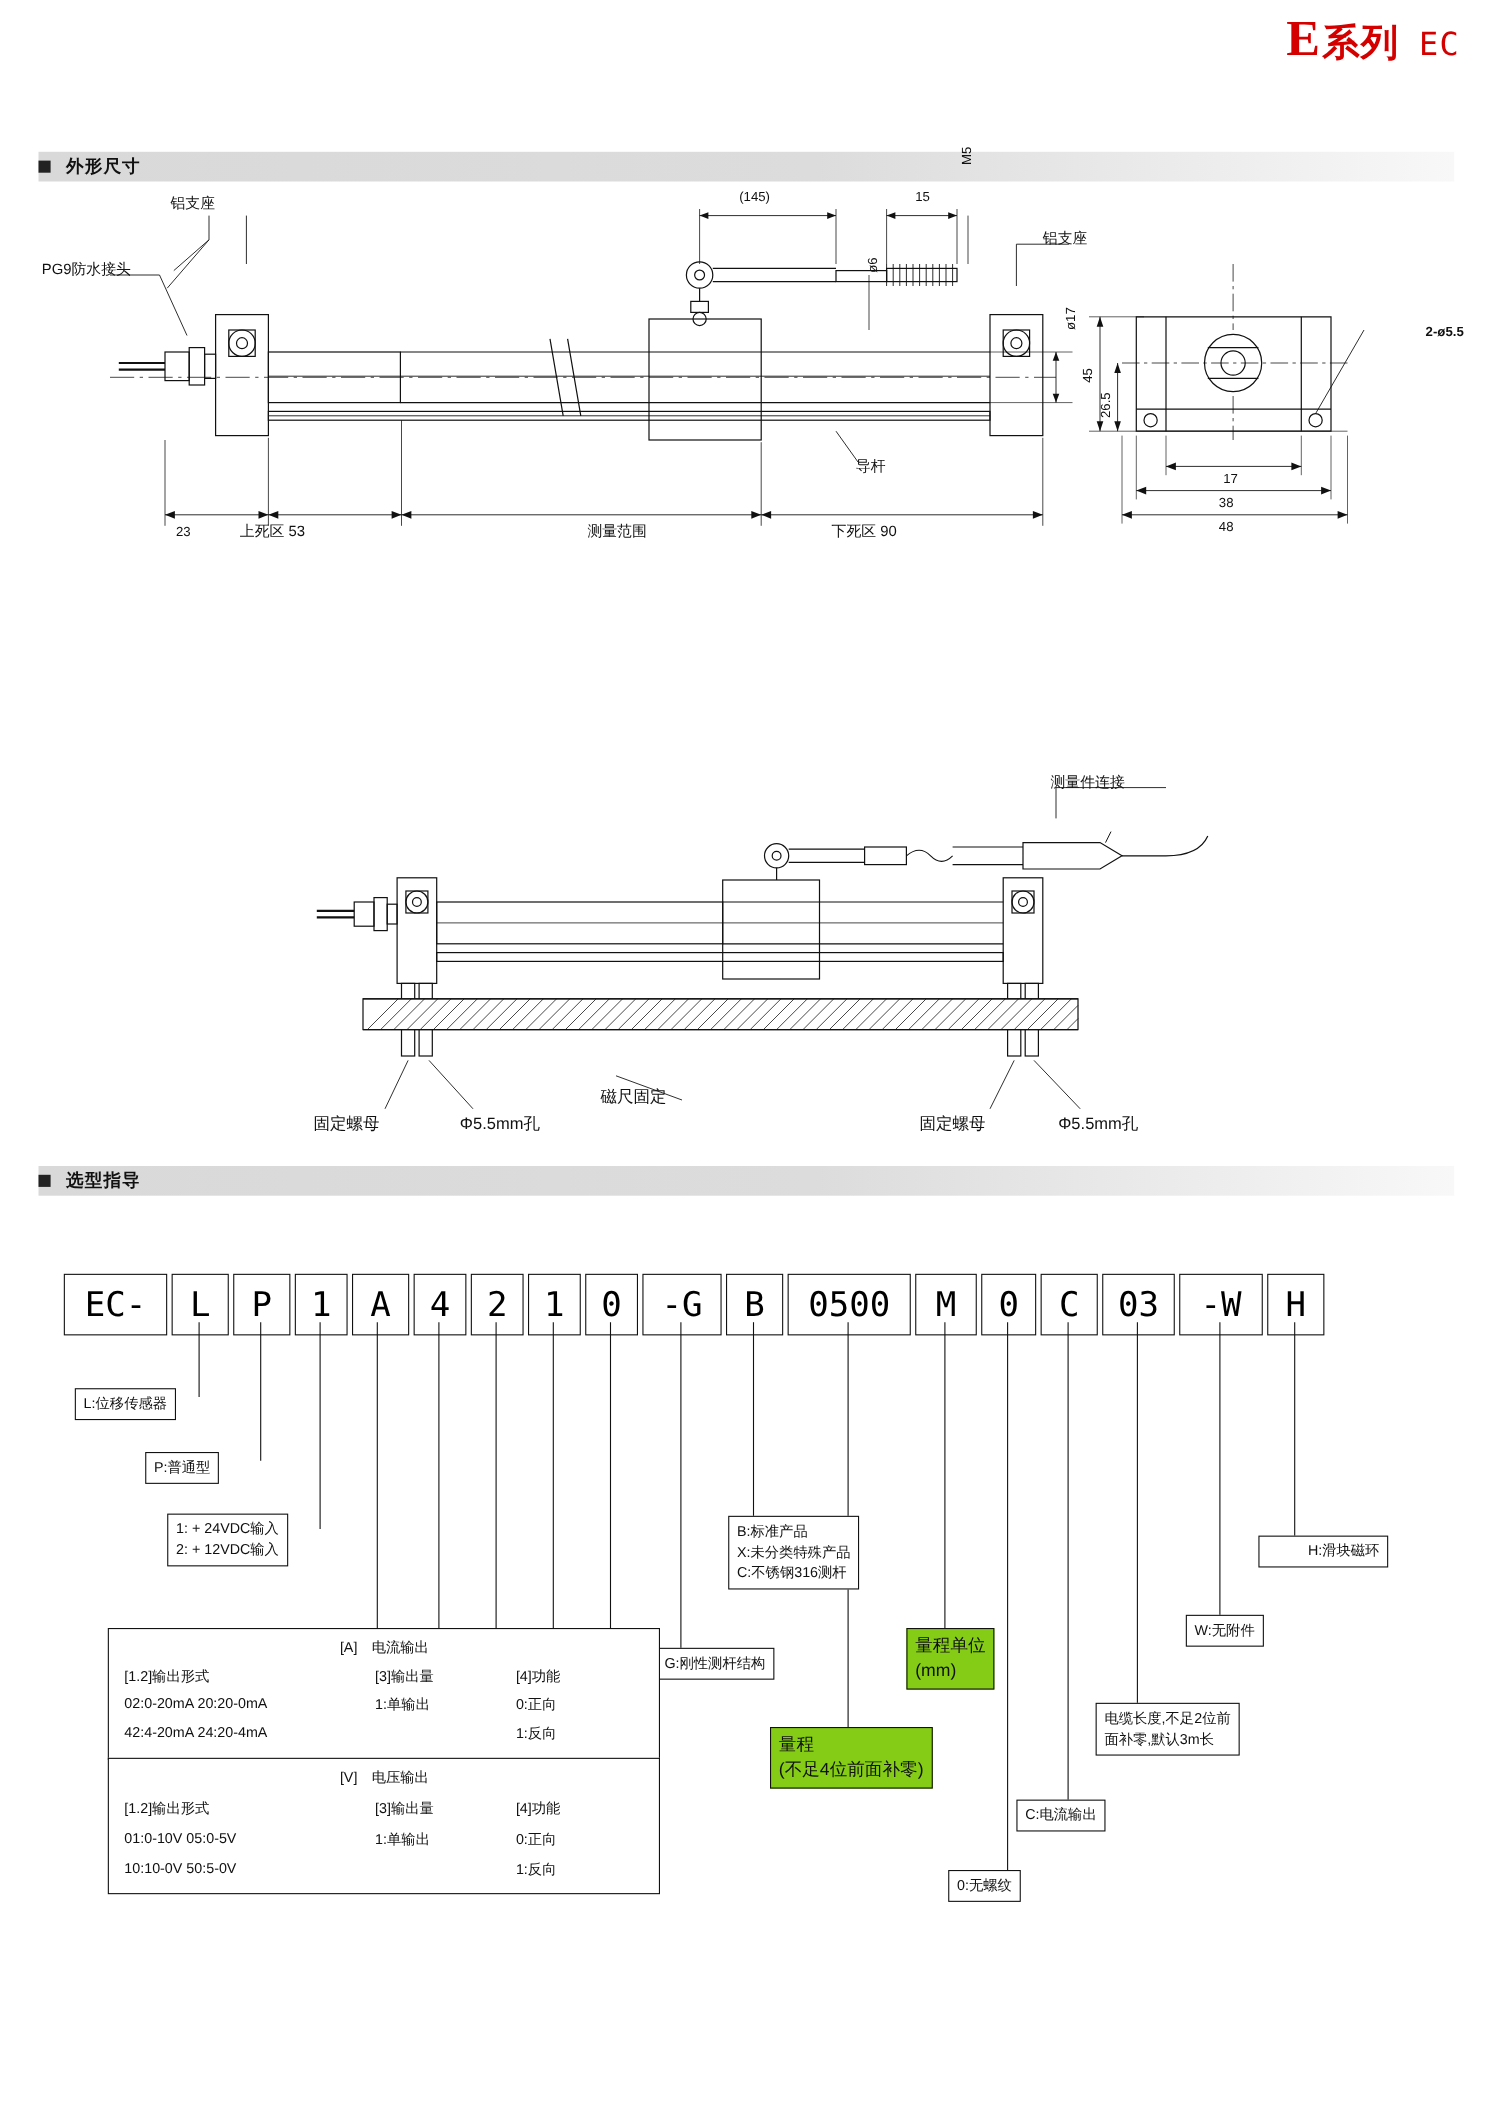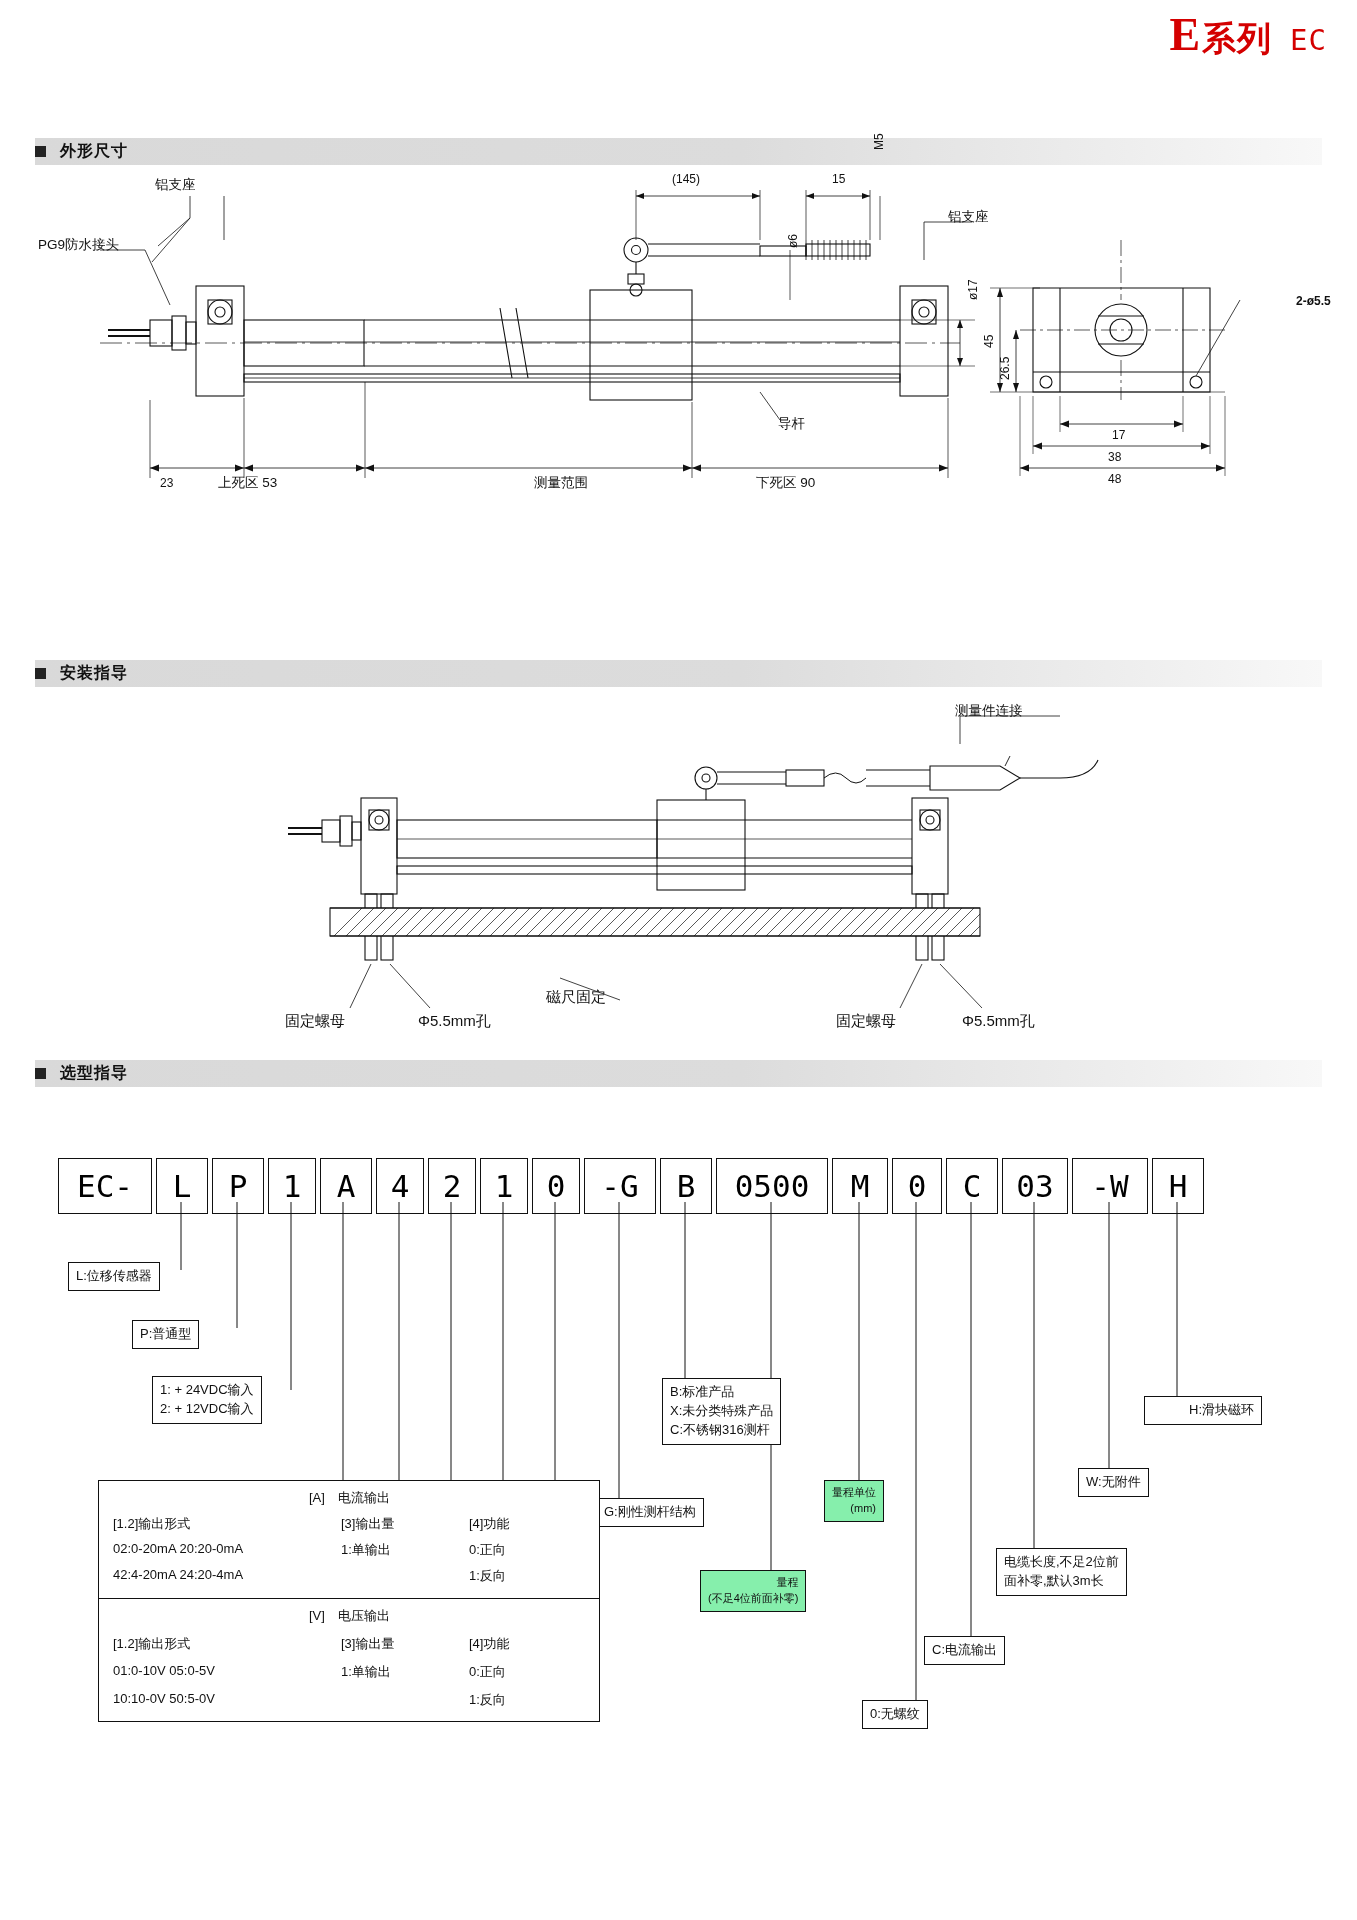--- a/index.html
+++ b/index.html
@@ -32,22 +32,22 @@
   .note .ind{display:block;text-indent:3.1em;}
 
   
   .codebox{position:absolute;border:1.3px solid #111;background:#fff;
     display:flex;align-items:center;justify-content:center;
     font-family:"DejaVu Sans Mono","Liberation Mono",monospace;
     font-size:31px;height:54px;top:1148px;color:#000;margin-top:10px;}
 
   .callout{position:absolute;border:1px solid #111;background:#fff;
     font-size:13px;line-height:1.45;padding:4px 7px;white-space:pre;color:#111;}
-  .calloutc{position:absolute;border:1px solid #111;background:#86efac;
-    font-size:11px;line-height:1.45;padding:4px 7px;text-align:right;white-space:pre;color:#111;}
+  .calloutc{position:absolute;border:1px solid #111;background:#84cc16;
+    font-size:16px;line-height:1.45;padding:4px 7px;text-align:left;white-space:pre;color:#111;}
   .bigbox{position:absolute;border:1px solid #111;background:#fff;font-size:13px;color:#111;}
 
   .brackets{position:absolute;font-size:23px;letter-spacing:2px;font-family:"DejaVu Sans Mono","Liberation Mono",monospace;}
 
   svg{position:absolute;left:0;top:0;overflow:visible;}
 </style>
 </head>
 <body>
 
 <div class="page">
@@ -200,24 +200,20 @@
   <div class="lbl" style="left:756px;top:474px;">下死区 90</div>
 
   <div class="lblsm" style="left:1296px;top:294px;font-weight:bold;">2-ø5.5</div>
   <div class="lblsm" style="left:982px;top:348px;transform:rotate(-90deg);transform-origin:left top;">45</div>
   <div class="lblsm" style="left:998px;top:380px;transform:rotate(-90deg);transform-origin:left top;">26.5</div>
   <div class="lblsm" style="left:1112px;top:428px;">17</div>
   <div class="lblsm" style="left:1108px;top:450px;">38</div>
   <div class="lblsm" style="left:1108px;top:472px;">48</div>
 
 
-  <div class="secbar" style="top:660px;">
-    <span class="sq"></span>
-    <span class="txt">安装指导</span>
-  </div>
 
   <svg width="1357" height="1920">
     <g stroke="#111" fill="none" stroke-width="1.1">
 
       <path d="M288,828 L322,828 M288,834 L322,834" stroke-width="2"></path>
       <rect x="322" y="820" width="18" height="22"></rect>
       <rect x="340" y="816" width="12" height="30"></rect>
       <rect x="352" y="822" width="9" height="18"></rect>
 
       <rect x="361" y="798" width="36" height="96"></rect>

